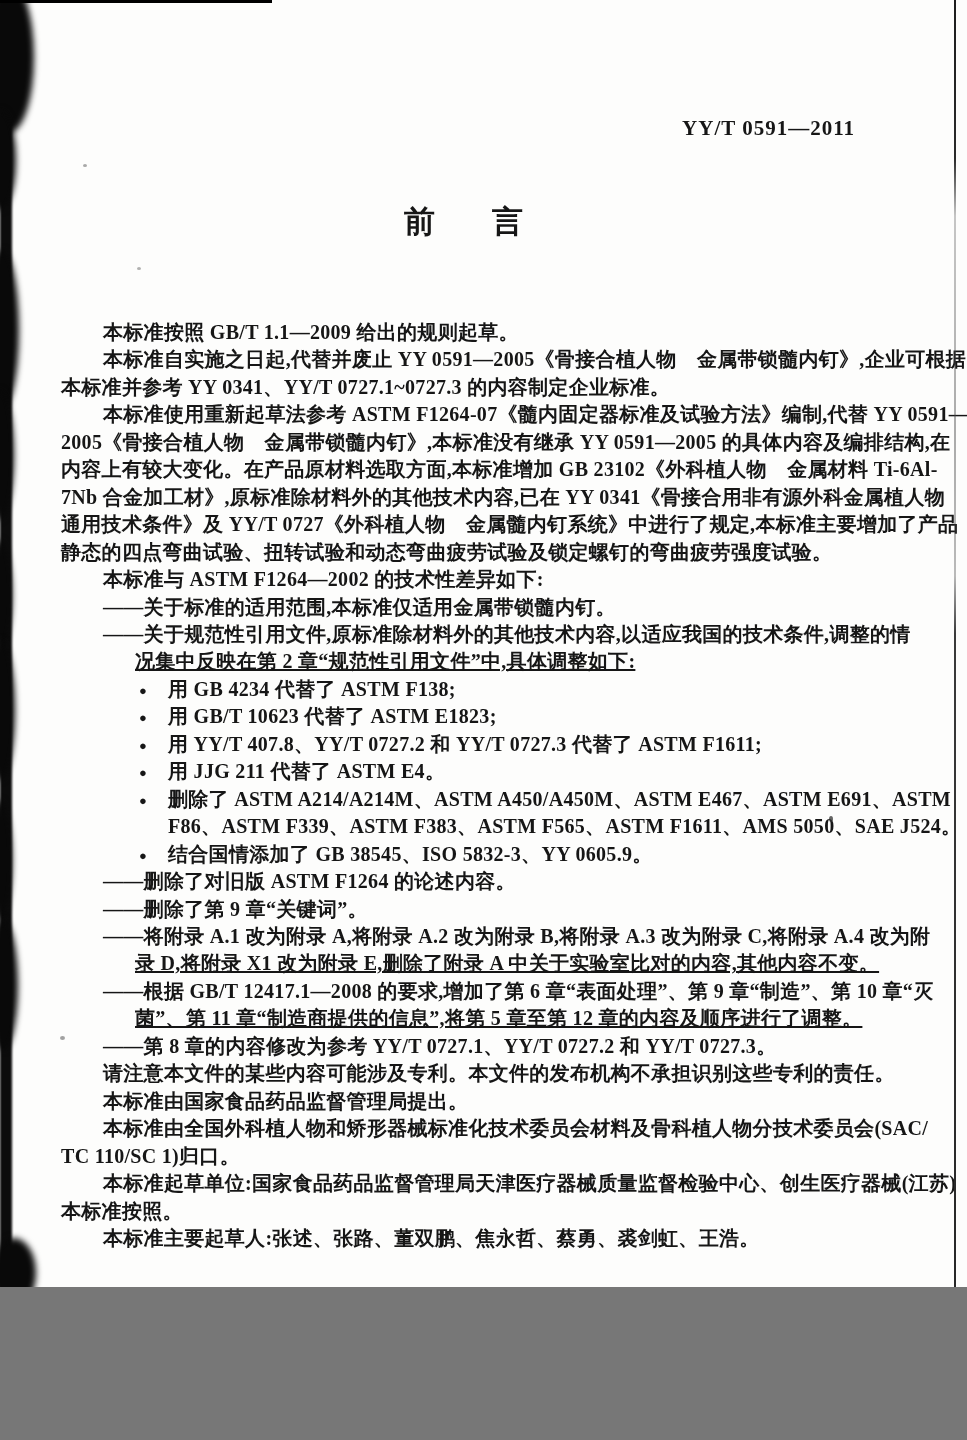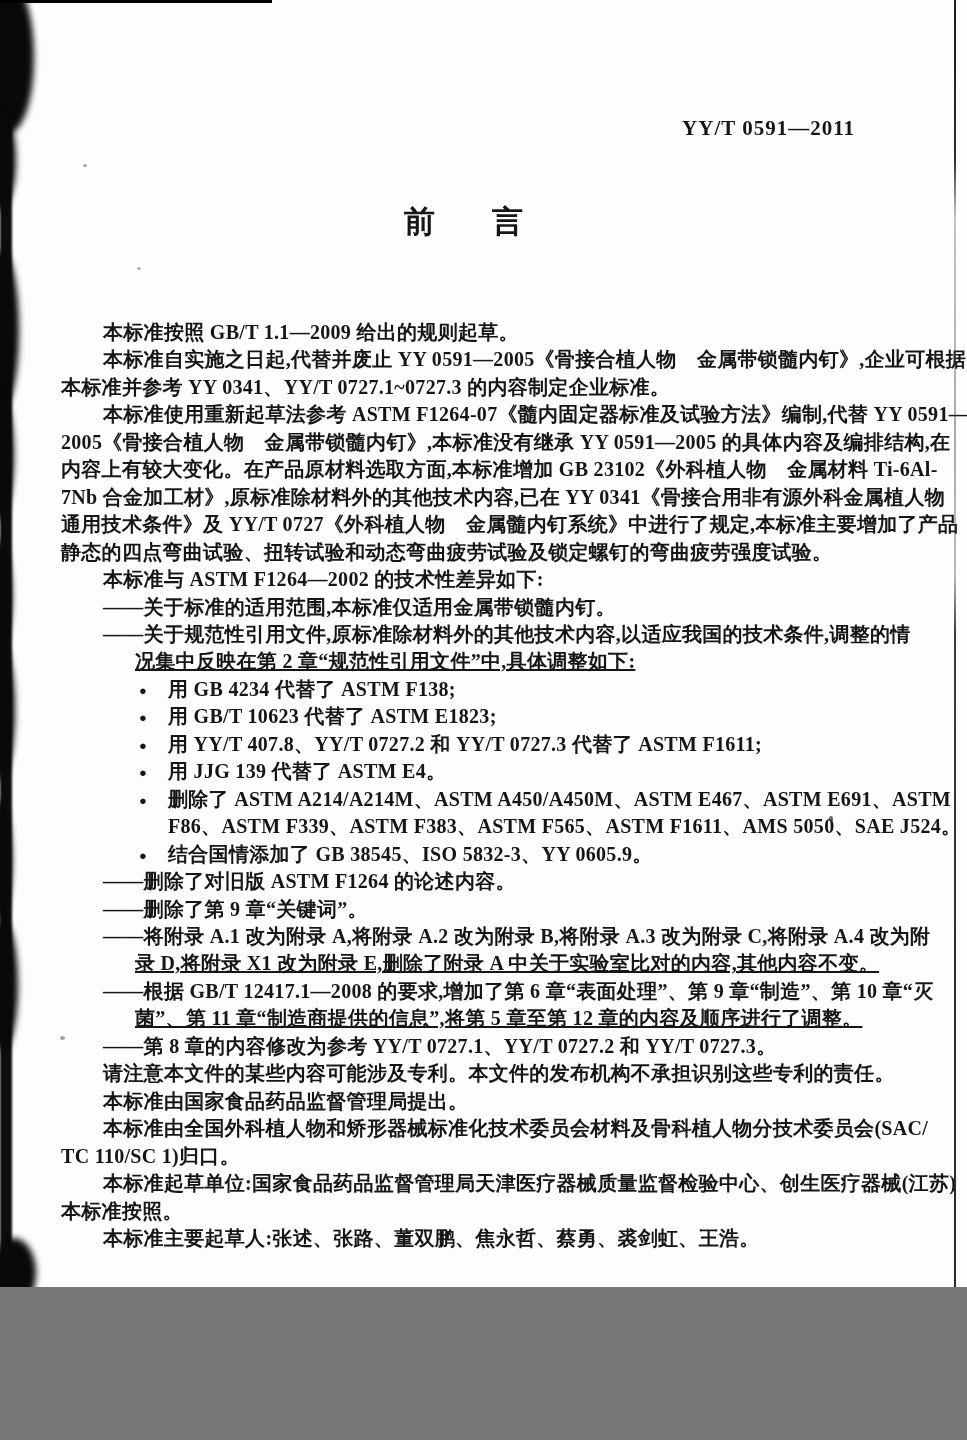--- a/index.html
+++ b/index.html
@@ -131,21 +131,21 @@
       <div class="line flush"><span>7Nb 合金加工材》,原标准除材料外的其他技术内容,已在 YY 0341《骨接合用非有源外科金属植人物</span></div>
       <div class="line flush"><span>通用技术条件》及 YY/T 0727《外科植人物　金属髓内钉系统》中进行了规定,本标准主要增加了产品</span></div>
       <div class="line flush"><span>静态的四点弯曲试验、扭转试验和动态弯曲疲劳试验及锁定螺钉的弯曲疲劳强度试验。</span></div>
       <div class="line indent"><span>本标准与 ASTM F1264—2002 的技术性差异如下:</span></div>
       <div class="line dash"><span>——关于标准的适用范围,本标准仅适用金属带锁髓内钉。</span></div>
       <div class="line dash"><span>——关于规范性引用文件,原标准除材料外的其他技术内容,以适应我国的技术条件,调整的情</span></div>
       <div class="line dash-cont"><span>况集中反映在第 2 章“规范性引用文件”中,具体调整如下:</span></div>
       <div class="line bullet"><span class="bullet-marker">●</span><span>用 GB 4234 代替了 ASTM F138;</span></div>
       <div class="line bullet"><span class="bullet-marker">●</span><span>用 GB/T 10623 代替了 ASTM E1823;</span></div>
       <div class="line bullet"><span class="bullet-marker">●</span><span>用 YY/T 407.8、YY/T 0727.2 和 YY/T 0727.3 代替了 ASTM F1611;</span></div>
-      <div class="line bullet"><span class="bullet-marker">●</span><span>用 JJG 139 代替了 ASTM E4。</span></div>
+      <div class="line bullet"><span class="bullet-marker">●</span><span>用 JJG 211 代替了 ASTM E4。</span></div>
       <div class="line bullet"><span class="bullet-marker">●</span><span>删除了 ASTM A214/A214M、ASTM A450/A450M、ASTM E467、ASTM E691、ASTM</span></div>
       <div class="line bullet-cont"><span>F86、ASTM F339、ASTM F383、ASTM F565、ASTM F1611、AMS 5050、SAE J524。</span></div>
       <div class="line bullet"><span class="bullet-marker">●</span><span>结合国情添加了 GB 38545、ISO 5832-3、YY 0605.9。</span></div>
       <div class="line dash"><span>——删除了对旧版 ASTM F1264 的论述内容。</span></div>
       <div class="line dash"><span>——删除了第 9 章“关键词”。</span></div>
       <div class="line dash"><span>——将附录 A.1 改为附录 A,将附录 A.2 改为附录 B,将附录 A.3 改为附录 C,将附录 A.4 改为附</span></div>
       <div class="line dash-cont"><span>录 D,将附录 X1 改为附录 E,删除了附录 A 中关于实验室比对的内容,其他内容不变。</span></div>
       <div class="line dash"><span>——根据 GB/T 12417.1—2008 的要求,增加了第 6 章“表面处理”、第 9 章“制造”、第 10 章“灭</span></div>
       <div class="line dash-cont"><span>菌”、第 11 章“制造商提供的信息”,将第 5 章至第 12 章的内容及顺序进行了调整。</span></div>
       <div class="line dash"><span>——第 8 章的内容修改为参考 YY/T 0727.1、YY/T 0727.2 和 YY/T 0727.3。</span></div>

